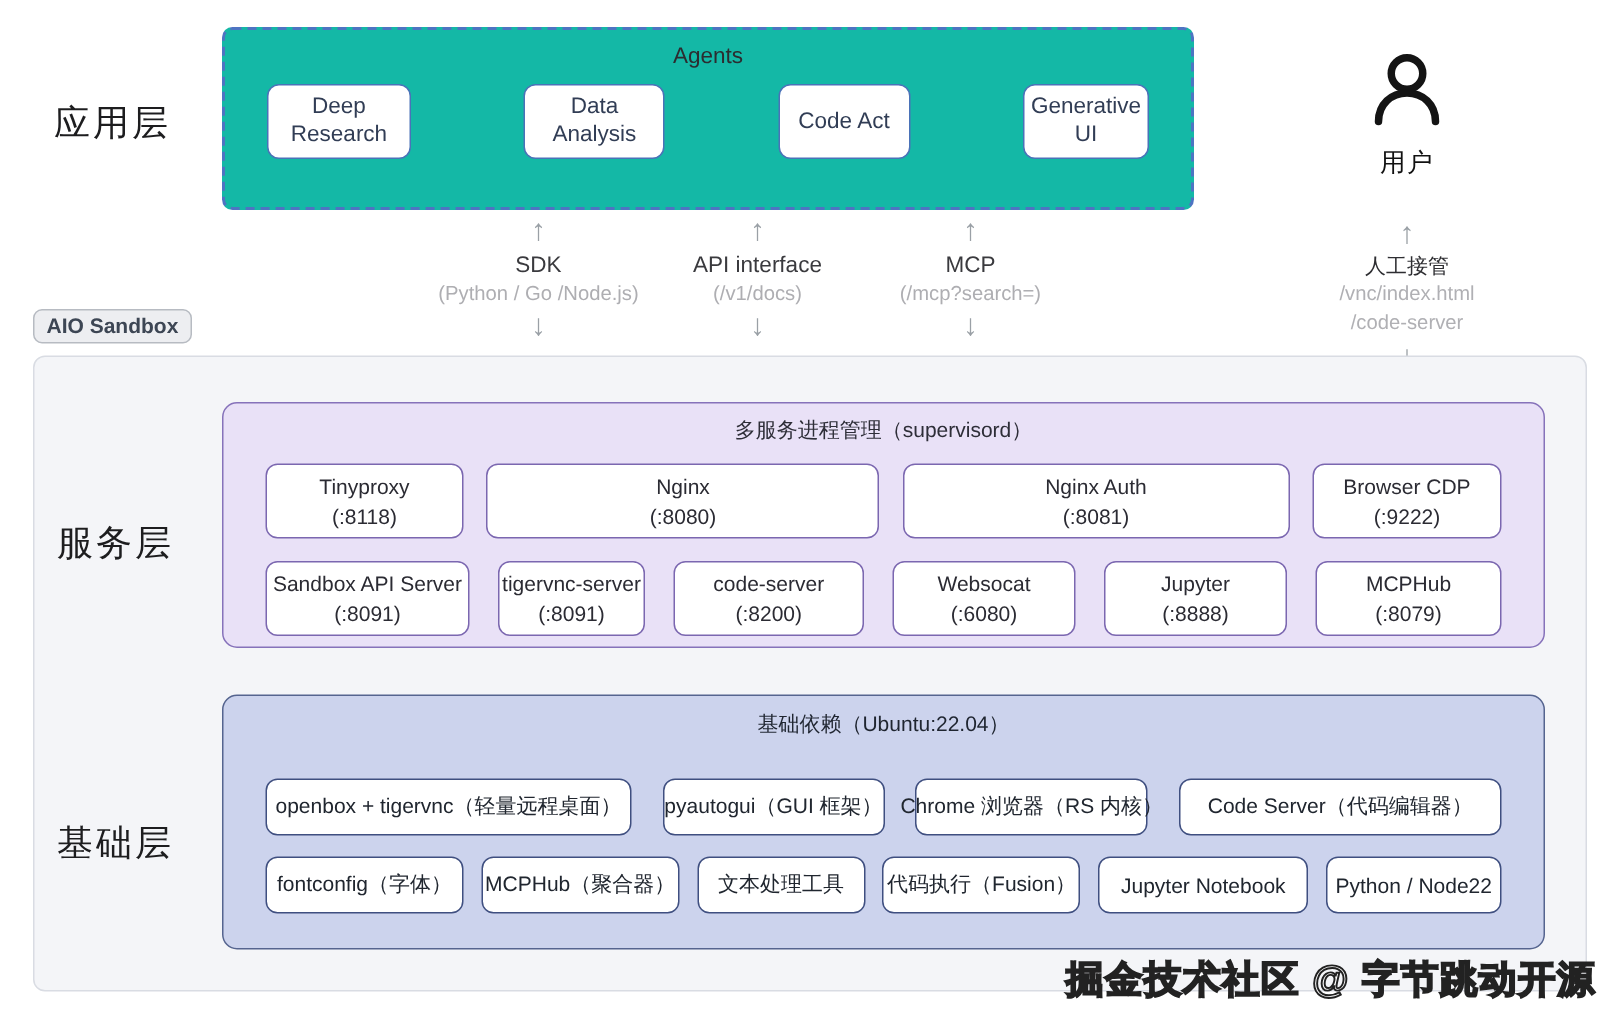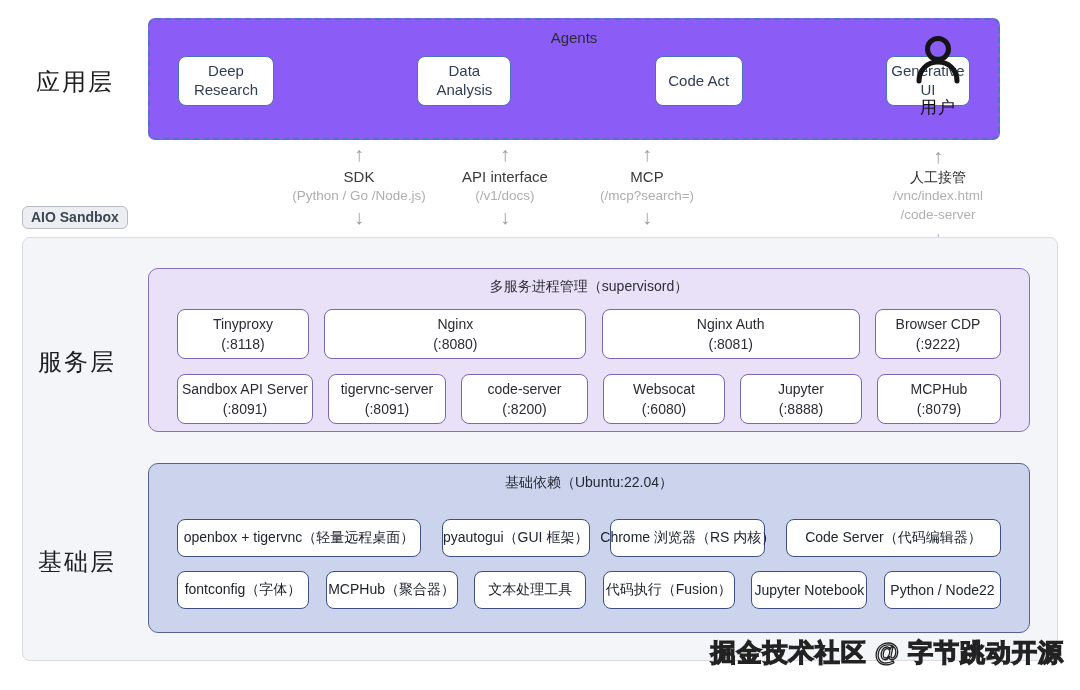--- a/index.html
+++ b/index.html
@@ -9,22 +9,22 @@
   }
 
   
   .layer-label { position:absolute; font-size:24px; color:#1d1d1f; font-weight:500; letter-spacing:2px; }
   .layer-label.app { left:36px; top:66px; }
   .layer-label.service { left:38px; top:346px; }
   .layer-label.base { left:38px; top:546px; }
 
   
   .agents-box {
-    position:absolute; left:148px; top:18px; width:852px; height:122px; box-sizing:border-box;
-    background:#8b5cf6; border:2px dashed #4e74c2; border-radius:7px;
+    position:absolute; left:148px; top:18px; width:648px; height:122px; box-sizing:border-box;
+    background:#14b8a6; border:2px dashed #4e74c2; border-radius:7px;
   }
   .agents-title { text-align:center; margin-top:9px; font-size:15px; color:#2c2c30; }
   .agents-row { display:flex; justify-content:space-between; padding:0 28px; margin-top:10px; }
   .agent-box {
     background:#fff; border:1.5px solid #4a72b8; border-radius:8px; height:50px; box-sizing:border-box;
     display:flex; align-items:center; justify-content:center; text-align:center;
     font-size:15px; color:#313d55; line-height:1.25; padding:2px 5px;
   }
   .agents-row .agent-box:nth-child(1){width:96px;}
   .agents-row .agent-box:nth-child(2){width:94px;}
@@ -85,21 +85,21 @@
   .sbox {
     background:#fff; border:1.3px solid #7b67b0; border-radius:8px; height:50px; box-sizing:border-box;
     display:flex; flex-direction:column; align-items:center; justify-content:center;
     font-size:14px; color:#2b2b33; line-height:1.45; text-align:center;
   }
   .srow1 .sbox:nth-child(1){width:132px;}
   .srow1 .sbox:nth-child(2){width:262px;}
   .srow1 .sbox:nth-child(3){width:258px;}
   .srow1 .sbox:nth-child(4){width:126px;}
   .srow2 .sbox:nth-child(1){width:136px;}
-  .srow2 .sbox:nth-child(2){width:118px;}
+  .srow2 .sbox:nth-child(2){width:98px;}
   .srow2 .sbox:nth-child(3){width:127px;}
   .srow2 .sbox:nth-child(4){width:122px;}
   .srow2 .sbox:nth-child(5){width:122px;}
   .srow2 .sbox:nth-child(6){width:124px;}
 
   
   .base-box {
     position:absolute; left:148px; top:463px; width:882px; height:170px; box-sizing:border-box;
     background:#ccd3ed; border:1.5px solid #55648f; border-radius:10px;
   }
@@ -113,21 +113,21 @@
     font-size:14px; color:#20262f; padding:0 17px; white-space:nowrap;
   }
   .brow1 .bbox:nth-child(1){width:244px;}
   .brow1 .bbox:nth-child(2){width:148px;}
   .brow1 .bbox:nth-child(3){width:155px;}
   .brow1 .bbox:nth-child(4){width:215px;}
   .brow2 .bbox:nth-child(1){width:132px;}
   .brow2 .bbox:nth-child(2){width:132px;}
   .brow2 .bbox:nth-child(3){width:112px;}
   .brow2 .bbox:nth-child(4){width:132px;}
-  .brow2 .bbox:nth-child(5){width:116px;text-align:center;}
+  .brow2 .bbox:nth-child(5){width:140px;text-align:center;}
   .brow2 .bbox:nth-child(6){width:117px;}
 
   
   .watermark {
     position:absolute; right:16px; top:636px; font-size:25px; font-weight:bold;
     color:#ffffff; -webkit-text-stroke:1.3px #222; letter-spacing:1px; white-space:nowrap;
   }
 </style>
 </head>
 <body>

